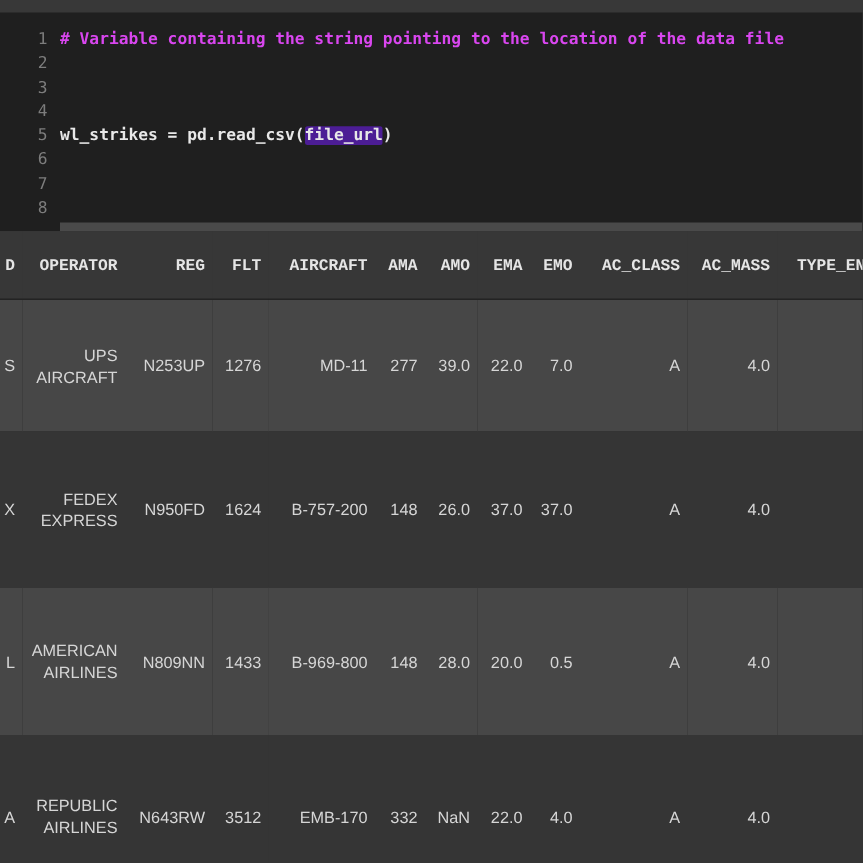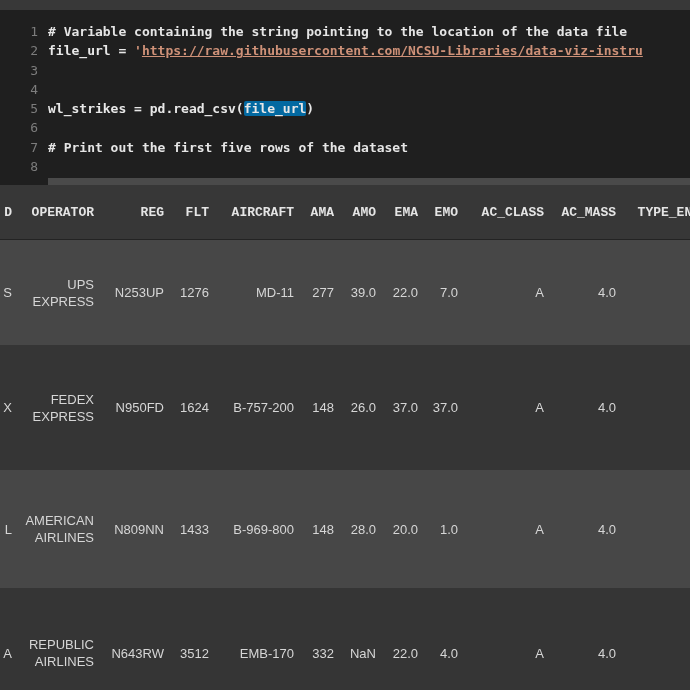--- a/index.html
+++ b/index.html
@@ -32,24 +32,24 @@
     white-space: pre;
   }
   .gutter {
     width: 38px;
     text-align: right;
     color: #7D7D7D;
     font-weight: normal;
     flex: 0 0 38px;
   }
   .code-text { padding-left: 10px; white-space: pre; }
-  .comment { color: #e5e5e5; }
+  .comment { color: #d946ef; }
   .str { color: #CE9178; }
   .url { color: #CE9178; text-decoration: underline; }
-  .hl-var { background: #0369a1; border-radius: 2px; }
+  .hl-var { background: #4c1d95; border-radius: 2px; }
   .h-scrollbar {
     position: absolute; bottom: 0; left: 48px;
     width: 642px; height: 7px;
     background: #4A4A4A;
   }
   .output-area {
     position: absolute; top: 185px; left: 0;
     width: 690px; height: 505px;
     background: #373737;
     overflow: hidden;
@@ -95,38 +95,36 @@
 
 <div class="top-strip"></div>
 
 <div class="code-area">
   <div class="code-line">
     <span class="gutter">1</span>
     <span class="code-text comment"># Variable containing the string pointing to the location of the data file</span>
   </div>
   <div class="code-line">
     <span class="gutter">2</span>
-    <span class="code-text"><span>file_url = </span><span class="str">'</span><span class="url">https://raw.githubusercontent.com/NCSU-Libraries/data-viz-instru</span></span>
   </div>
   <div class="code-line">
     <span class="gutter">3</span>
   </div>
   <div class="code-line">
     <span class="gutter">4</span>
   </div>
   <div class="code-line">
     <span class="gutter">5</span>
     <span class="code-text"><span>wl_strikes = pd.read_csv(</span><span class="hl-var">file_url</span><span>)</span></span>
   </div>
   <div class="code-line">
     <span class="gutter">6</span>
   </div>
   <div class="code-line">
     <span class="gutter">7</span>
-    <span class="code-text comment"># Print out the first five rows of the dataset</span>
   </div>
   <div class="code-line">
     <span class="gutter">8</span>
   </div>
   <div class="h-scrollbar"></div>
 </div>
 
 <div class="output-area">
   <table class="dataframe">
     <colgroup>
@@ -155,21 +153,21 @@
         <th>EMA</th>
         <th>EMO</th>
         <th>AC_CLASS</th>
         <th>AC_MASS</th>
         <th class="col-typeeng">TYPE_ENG</th>
       </tr>
     </thead>
     <tbody>
       <tr class="row-light r1">
         <td>S</td>
-        <td>UPS EXPRESS</td>
+        <td>UPS AIRCRAFT</td>
         <td>N253UP</td>
         <td>1276</td>
         <td>MD-11</td>
         <td>277</td>
         <td>39.0</td>
         <td>22.0</td>
         <td>7.0</td>
         <td>A</td>
         <td>4.0</td>
         <td class="col-typeeng">D</td>
@@ -190,21 +188,21 @@
       </tr>
       <tr class="row-light r3">
         <td>L</td>
         <td>AMERICAN AIRLINES</td>
         <td>N809NN</td>
         <td>1433</td>
         <td>B-969-800</td>
         <td>148</td>
         <td>28.0</td>
         <td>20.0</td>
-        <td>1.0</td>
+        <td>0.5</td>
         <td>A</td>
         <td>4.0</td>
         <td class="col-typeeng">D</td>
       </tr>
       <tr class="row-dark r4">
         <td>A</td>
         <td>REPUBLIC AIRLINES</td>
         <td>N643RW</td>
         <td>3512</td>
         <td>EMB-170</td>

